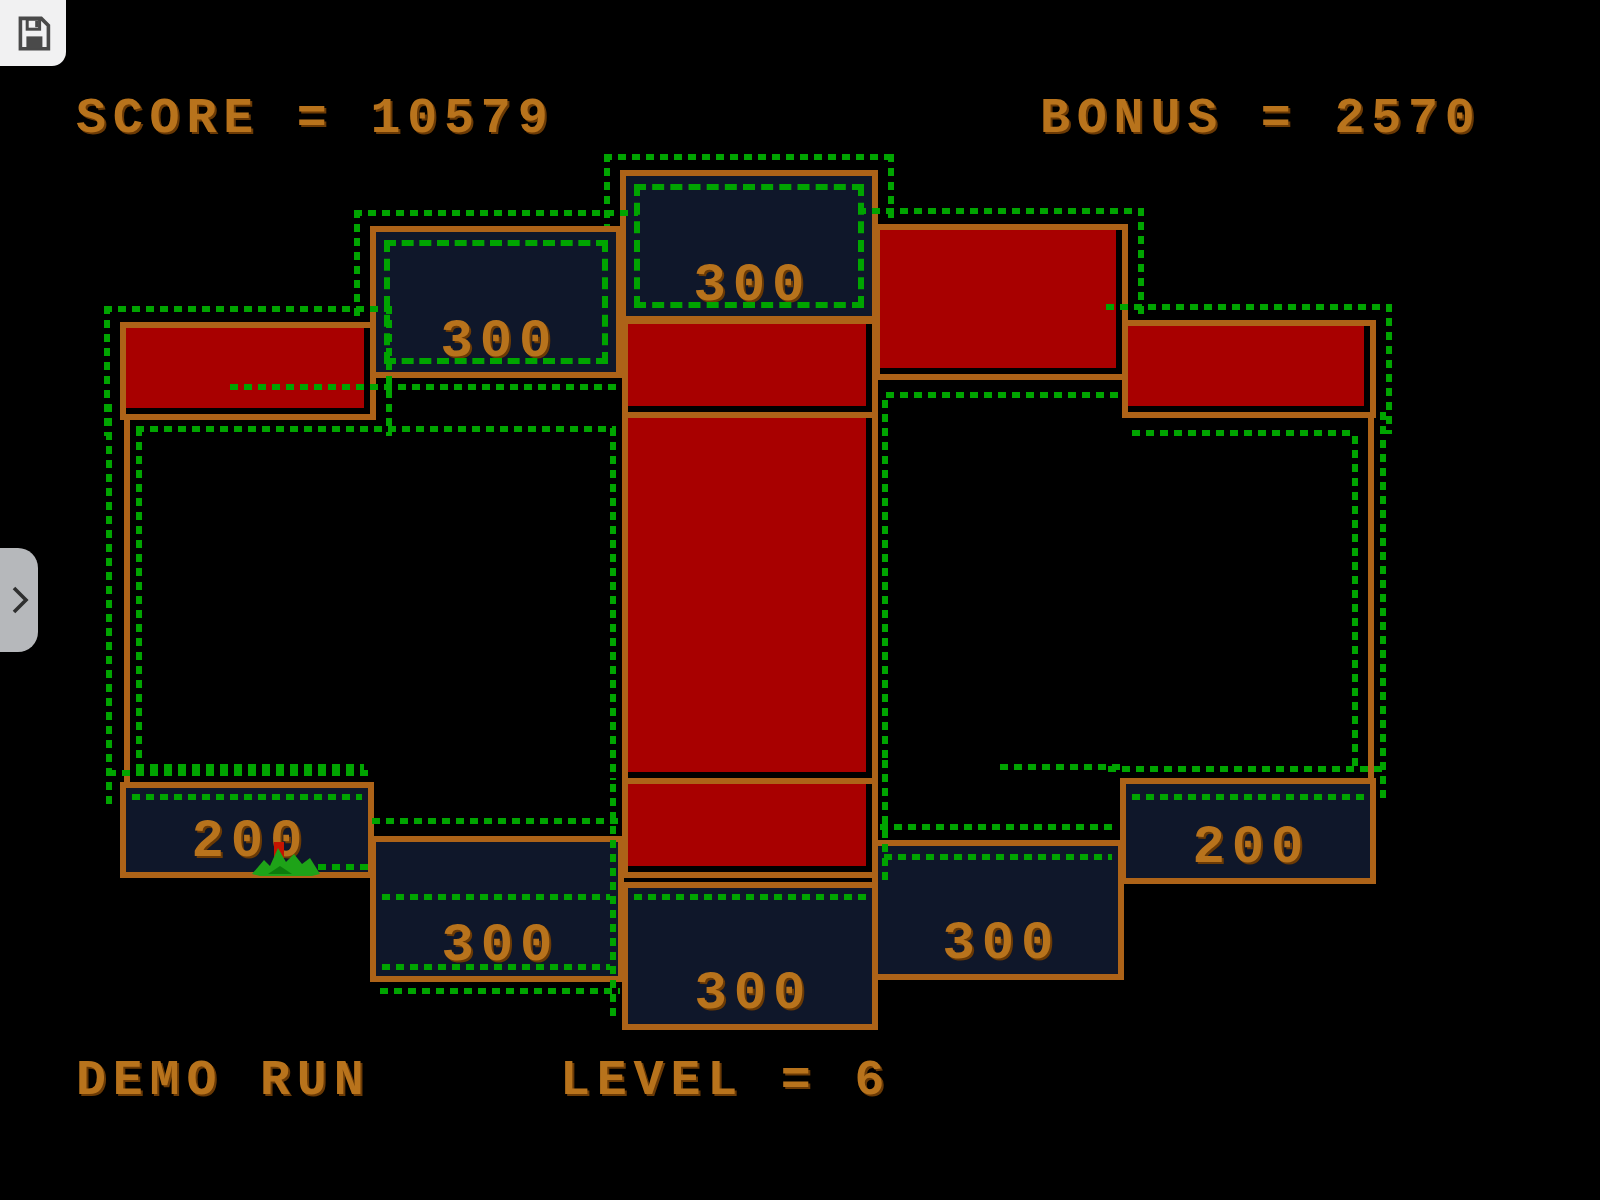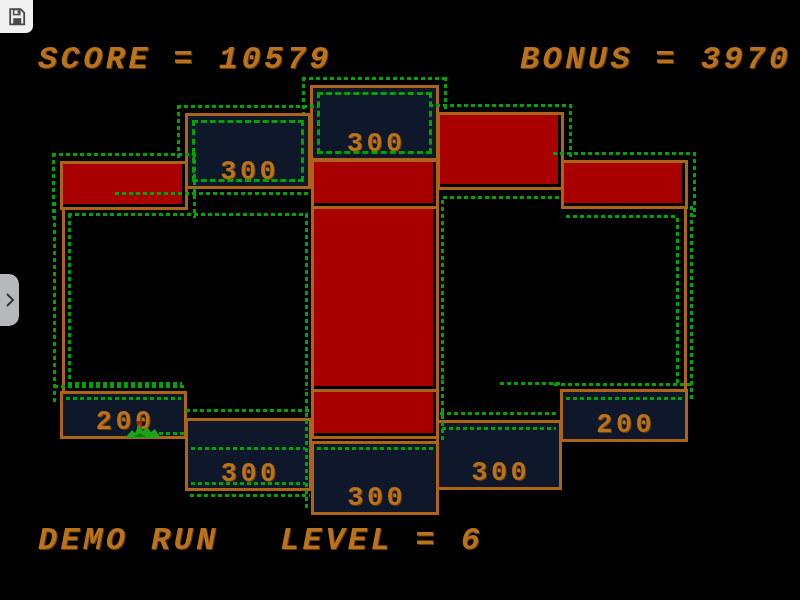--- a/index.html
+++ b/index.html
@@ -2,24 +2,23 @@
 <html style="--bg: #000000; --orange: #ad6318; --text: #b8731c; --red: #a80000; --green: #00a400; --chrome: #f1f1f2; --tab: #b6b8bb; --icon: #4a4a4a; --creature_green: #1ea318; --creature_red: #c41400;"><head>
 <meta charset="utf-8">
 <style>
   html,body{margin:0;padding:0;background:#111;}
   #screen{
     position:relative;width:800px;height:600px;background:var(--bg,#000);
     overflow:hidden;font-family:"Liberation Mono","DejaVu Sans Mono",monospace;
   }
   
   .hud-text{
-    position:absolute;font-size:32px;line-height:27px;font-weight:bold;
+    position:absolute;font-size:25px;line-height:27px;font-weight:bold;
     color:var(--text,#b8731c);letter-spacing:3.4px;white-space:pre;
     text-shadow:1px 1px 0 #6b3a05;
-    font-style:italic;
   }
   .hud-score{left:38px;top:46px;}
   .hud-bonus{left:520px;top:46px;}
   .hud-demo{left:38px;top:527px;}
   .hud-level{left:280px;top:527px;}
   .hud-esc{left:522px;top:527px;}
   
   #playfield{position:absolute;inset:0;}
   .gbox{position:absolute;border:3px solid var(--orange,#ad6318);box-sizing:border-box;}
   .gbox.zone{background:#0f172a;display:flex;align-items:flex-end;justify-content:center;}
@@ -122,21 +121,21 @@
       <div class="ants ants-h" style="left: 440px; top: 412px; width: 118px; height: 3px;"></div>
       <div class="ants ants-h" style="left: 442px; top: 427px; width: 114px; height: 3px;"></div>
       <div id="creature" style="left: 126px; top: 420px; width: 36px; height: 19px;"><svg width="36" height="19" viewBox="0 0 36 19">
           <rect x="11" y="1" width="5" height="8" fill="#c41400"></rect>
           <polygon points="0,17 6,10 9,13 13,4 17,11 21,7 25,12 29,9 34,17 30,18 4,18" fill="#1ea318"></polygon>
           <polygon points="8,17 14,13 20,17" fill="#0c7a0c"></polygon>
         </svg></div>
     </div>
 
   <div class="hud-text hud-score">SCORE = 10579</div>
-  <div class="hud-text hud-bonus">BONUS = 3970</div>
+  <div class="hud-text hud-bonus">BONUS = 2570</div>
   <div class="hud-text hud-demo">DEMO RUN</div>
   <div class="hud-text hud-level">LEVEL = 6</div>
 
   <button id="save-btn" title="">
     <span style="display:flex">
       <svg width="20" height="20" viewBox="0 0 20 20">
         <path d="M3.2 2.2 H13.6 L17.2 5.8 V17.4 H3.2 Z" fill="none" stroke="#4a4a4a" stroke-width="1.8"></path>
         <rect x="6.6" y="2.6" width="6.2" height="5" fill="none" stroke="#4a4a4a" stroke-width="1.5"></rect>
         <rect x="10.6" y="3.4" width="1.7" height="3.2" fill="#4a4a4a"></rect>
         <rect x="6.2" y="11.2" width="8" height="6.2" fill="#4a4a4a"></rect>

